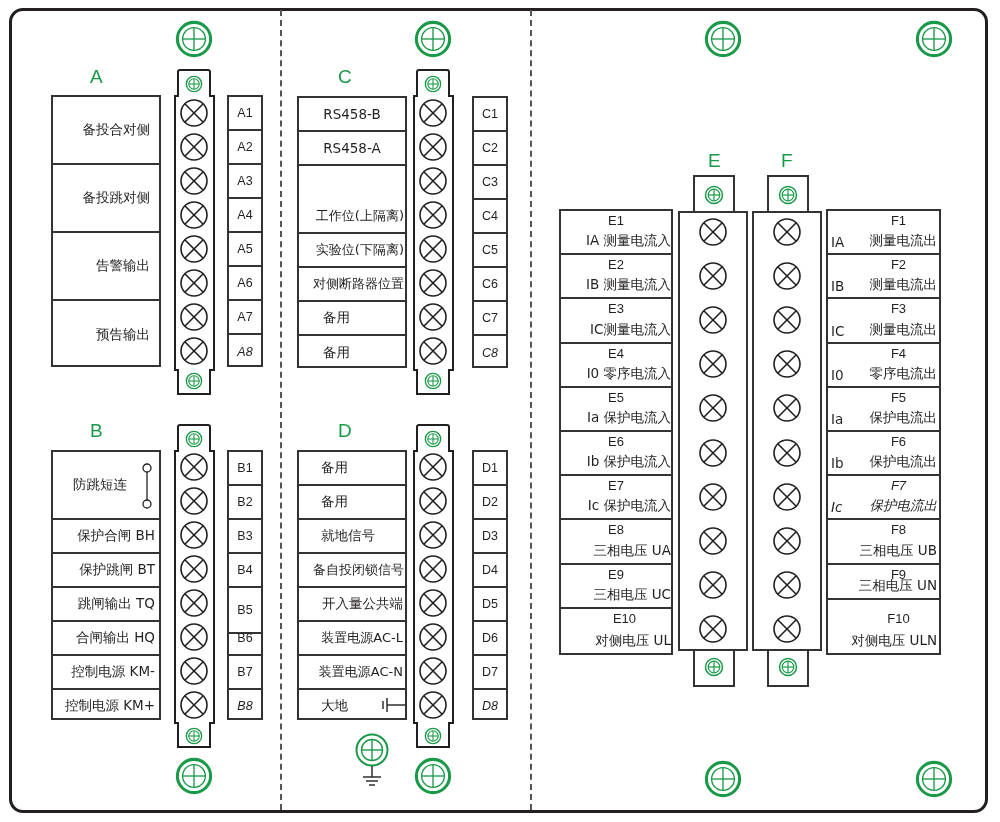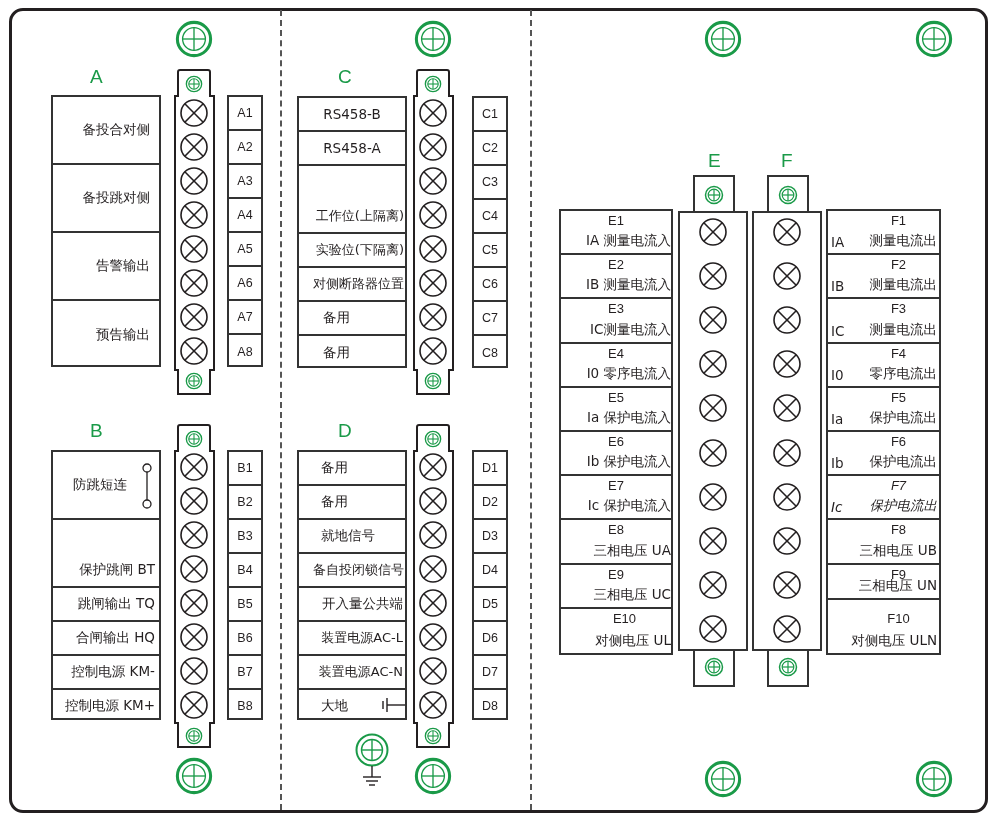--- a/index.html
+++ b/index.html
@@ -15,21 +15,21 @@
             font-family: "Liberation Sans", sans-serif; }
   .label-col { position: absolute; border: 2px solid #333; box-sizing: border-box; background:#fff; }
   .label-cell { position: absolute; left: 0; right: 0; border-bottom: 2px solid #333;
                 box-sizing: border-box; display: flex; align-items: center;
                 font-size: 13.5px; white-space: nowrap; overflow: hidden; }
   .label-cell:last-child { border-bottom: none; }
   .num-col { position: absolute; border: 2px solid #333; box-sizing: border-box; background:#fff; }
   .num-cell { position: absolute; left: 0; right: 0; border-bottom: 2px solid #333;
               box-sizing: border-box; display: flex; align-items: center; justify-content: center;
               font-size: 12.5px; font-family: "Liberation Sans", sans-serif; }
-  .num-cell:last-child { border-bottom: none; }
+  .num-cell:last-child { border-bottom: none; font-style: italic; }
   .strip { position: absolute; }
   .xterm { position: absolute; width: 28px; height: 28px; }
   .ef-cell { position: absolute; left: 0; right: 0; border-bottom: 2px solid #333; box-sizing: border-box;
              font-size: 13.5px; white-space: nowrap; }
   .ef-cell:last-child { border-bottom: none; }
   .ef-num { position: absolute; top: 2px; font-size: 13px; font-family: "Liberation Sans", sans-serif; }
   .ef-desc { position: absolute; bottom: 3px; font-size: 13.5px; }
 </style>
 </head>
 <body>
@@ -141,20 +141,23 @@
 
 <div class="label-col" style="left:51px;top:450px;width:110px;height:270px">
   <div class="label-cell" style="top:0;height:68px;padding-left:20px">
     <span>防跳短连</span>
     <svg style="position:absolute;right:6px;top:11px;width:12px;height:46px">
       <circle cx="6" cy="5" r="4" fill="#fff" stroke="#231f20" stroke-width="1.3"></circle>
       <line x1="6" y1="9" x2="6" y2="37" stroke="#231f20" stroke-width="1.3"></line>
       <circle cx="6" cy="41" r="4" fill="#fff" stroke="#231f20" stroke-width="1.3"></circle>
     </svg>
   </div>
+  <div class="label-cell" style="top:68px;height:34px;justify-content:flex-end;padding-right:4px">
+      <span>保护合闸 BH</span>
+    </div>
   <div class="label-cell" style="top:102px;height:34px;justify-content:flex-end;padding-right:4px">
       <span>保护跳闸 BT</span>
     </div>
   <div class="label-cell" style="top:136px;height:34px;justify-content:flex-end;padding-right:4px">
       <span>跳闸输出 TQ</span>
     </div>
   <div class="label-cell" style="top:170px;height:34px;justify-content:flex-end;padding-right:4px">
       <span>合闸输出 HQ</span>
     </div>
   <div class="label-cell" style="top:204px;height:34px;justify-content:flex-end;padding-right:4px">
@@ -171,21 +174,21 @@
     <use href="#sym-screw-small"></use>
   </svg>
 <svg class="screw-sm" style="left:185px;top:727px">
     <use href="#sym-screw-small"></use>
   </svg>
 <div class="num-col" style="left:227px;top:450px;width:36px;height:270px">
   <div class="num-cell" style="top:0;height:34px">B1</div>
   <div class="num-cell" style="top:34px;height:34px">B2</div>
   <div class="num-cell" style="top:68px;height:34px">B3</div>
   <div class="num-cell" style="top:102px;height:34px">B4</div>
-  <div class="num-cell" style="top:136px;height:34px">B5</div>
+  <div class="num-cell" style="top:136px;height:46px">B5</div>
   <div class="num-cell" style="top:170px;height:34px">B6</div>
   <div class="num-cell" style="top:204px;height:34px">B7</div>
   <div class="num-cell" style="top:238px;height:32px">B8</div>
 </div>
 
 <div class="label-col" style="left:297px;top:96px;width:110px;height:272px">
   <div class="label-cell" style="top:0;height:34px;justify-content:center">
       <span>RS458-B</span>
     </div>
   <div class="label-cell" style="top:34px;height:34px;justify-content:center">

